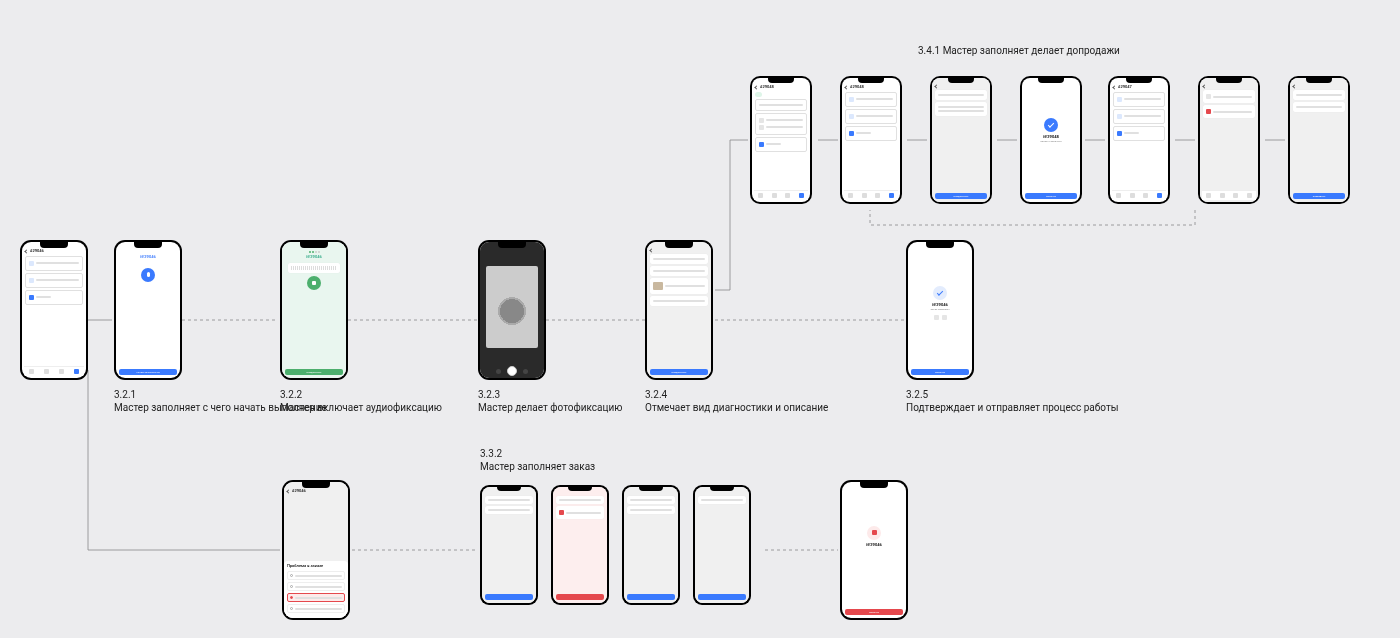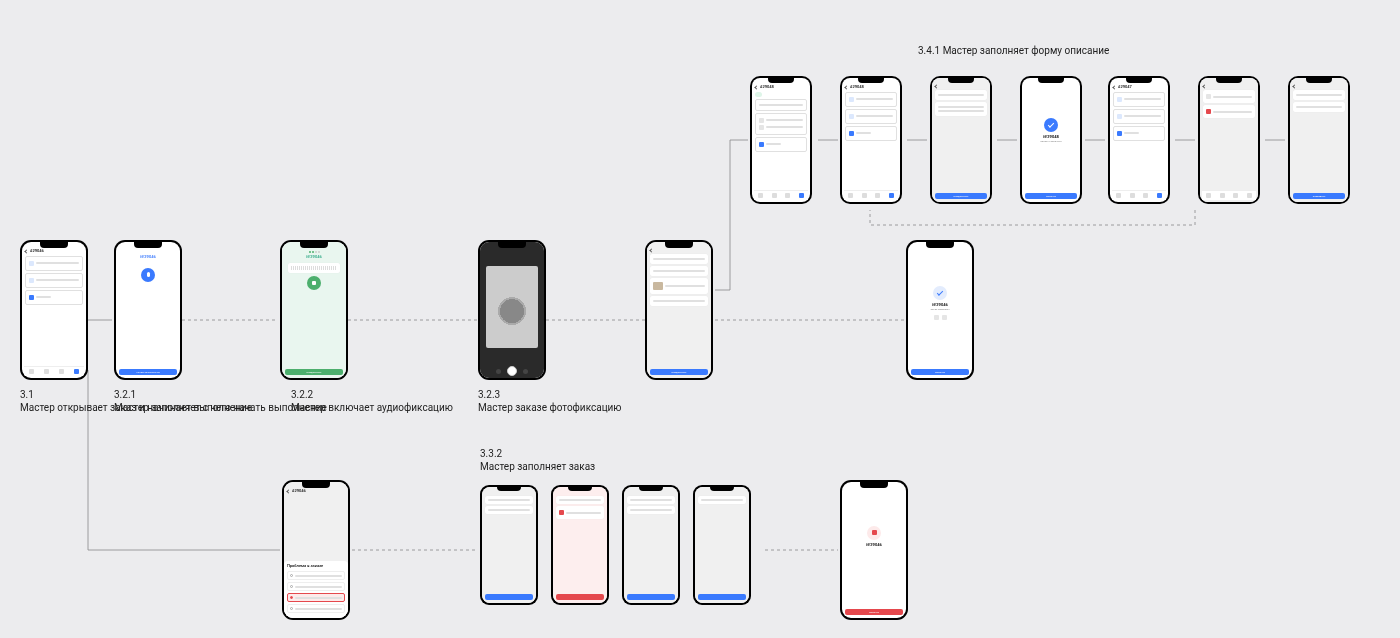--- a/index.html
+++ b/index.html
@@ -559,20 +559,21 @@
               <div style="width:5px;height:5px;background:#e5484d;border-radius:1px"></div>
             </div>
         <div class="badge-num">№29046</div>
         <div class="subtitle">···</div>
       </div>
       <div style="position:absolute;bottom:3px;left:3px;right:3px" class="btn red">Закрыть</div>
     </div>
   </div>
 </div>
 
-<div class="label" style="left:20px;top:388px"><span>3.1</span><strong>Мастер открывает заказ и начинает выполнение</strong></div>
 <div class="label" style="left:114px;top:388px"><span>3.2.1</span><strong>Мастер заполняет с чего начать выполнение</strong></div>
-<div class="label" style="left:291px;top:388px"><span>3.2.2</span><strong>Мастер включает аудиофиксацию</strong></div>
-<div class="label" style="left:478px;top:388px"><span>3.2.3</span><strong>Мастер заказе фотофиксацию</strong></div>
+<div class="label" style="left:280px;top:388px"><span>3.2.2</span><strong>Мастер включает аудиофиксацию</strong></div>
+<div class="label" style="left:478px;top:388px"><span>3.2.3</span><strong>Мастер делает фотофиксацию</strong></div>
+<div class="label" style="left:645px;top:388px"><span>3.2.4</span><strong>Отмечает вид диагностики и описание</strong></div>
+<div class="label" style="left:906px;top:388px"><span>3.2.5</span><strong>Подтверждает и отправляет процесс работы</strong></div>
 <div class="label" style="left:480px;top:447px"><span>3.3.2</span><strong>Мастер заполняет заказ</strong></div>
-<div class="label" style="left:918px;top:44px"><span>3.4.1</span> <span>Мастер заполняет форму описание</span></div>
+<div class="label" style="left:918px;top:44px"><span>3.4.1</span> <span>Мастер заполняет делает допродажи</span></div>
 
 </div>
 
 </body></html>

